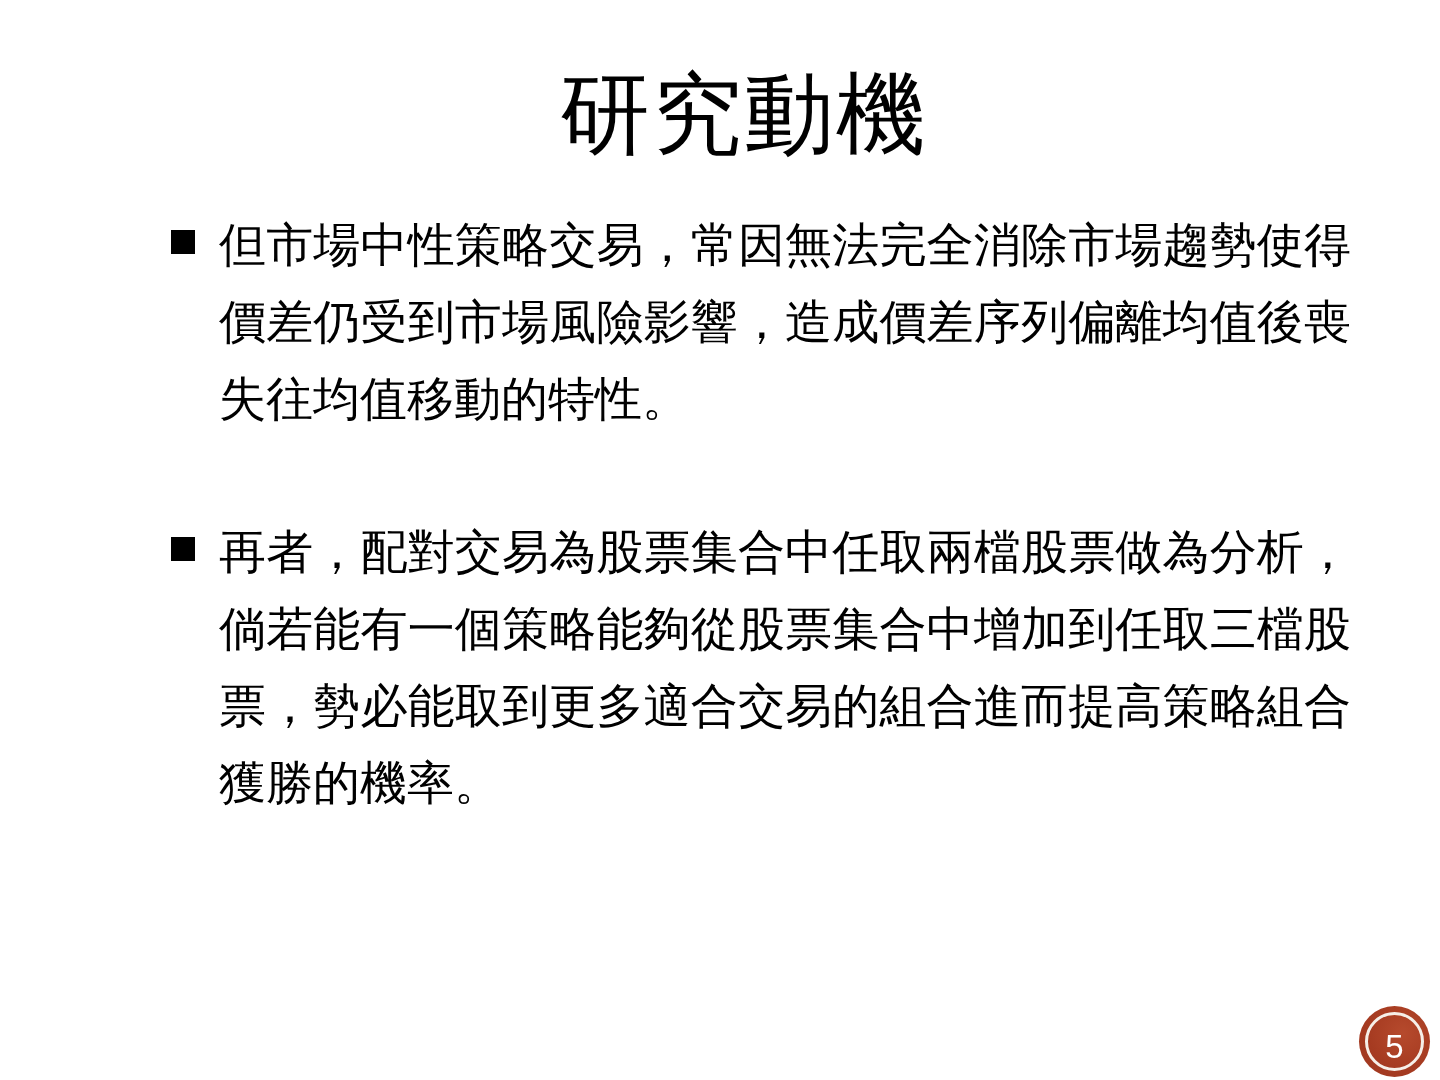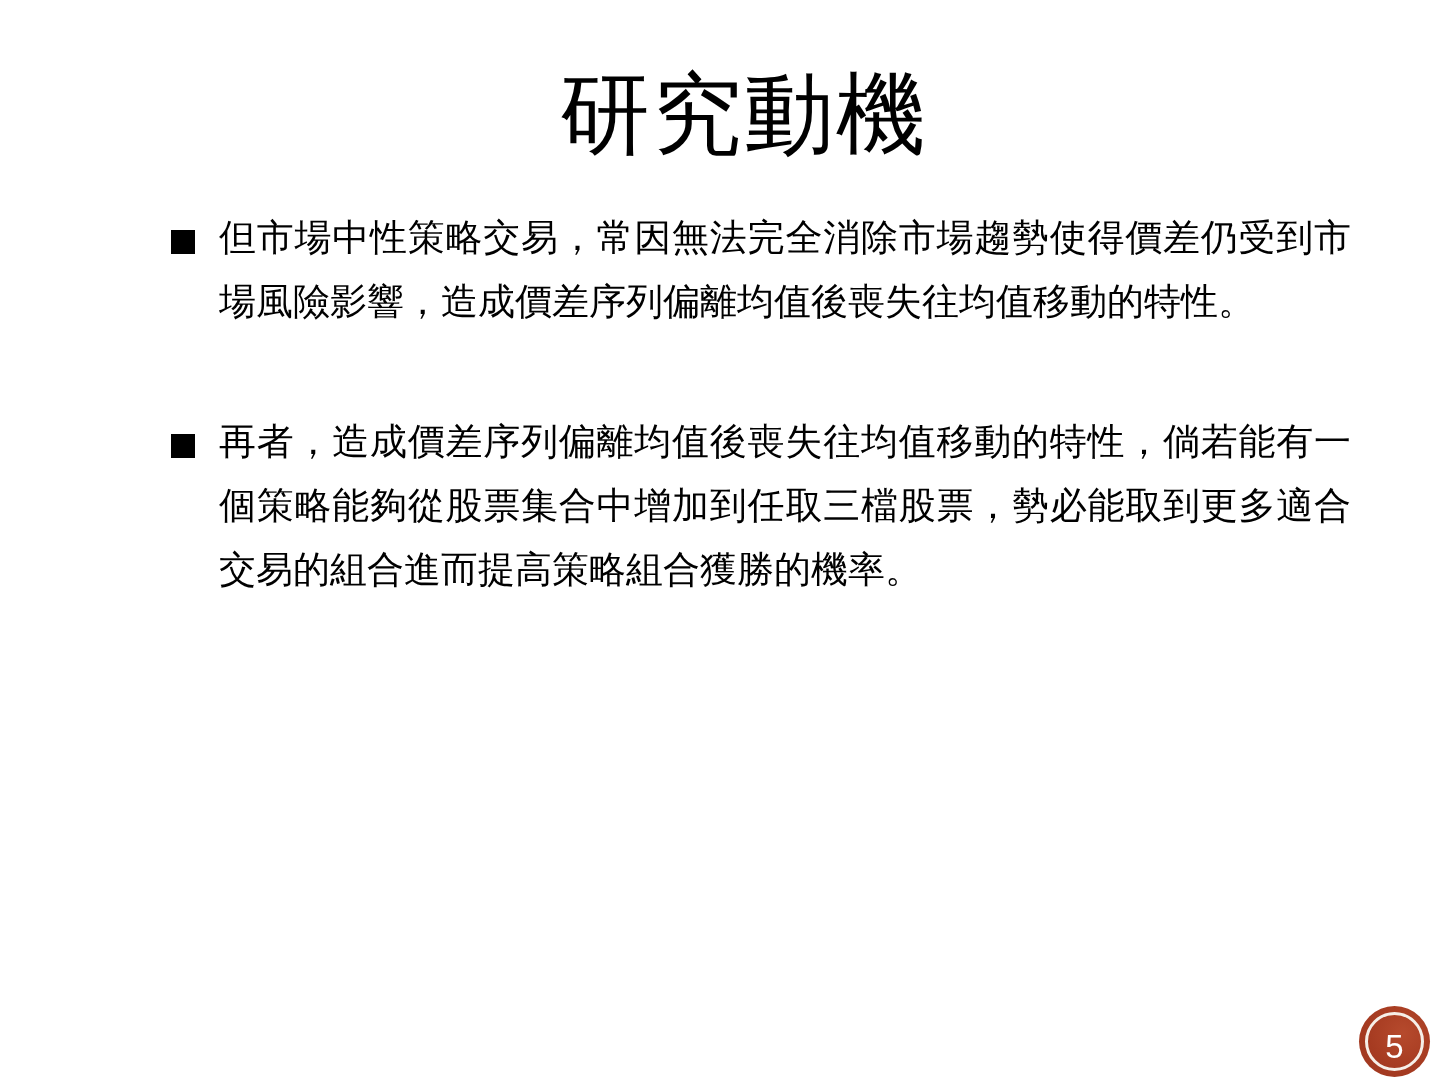--- a/index.html
+++ b/index.html
@@ -41,22 +41,22 @@
   .bullet-marker {
     flex: 0 0 14px;
     width: 14px;
     height: 14px;
     margin-top: 36px;
     margin-right: 12px;
     background: #000000;
   }
   .bullet-text {
     flex: 1 1 auto;
-    font-size: 37px;
-    line-height: 64px;
+    font-size: 47px;
+    line-height: 77px;
     color: #000000;
     text-align: justify;
     text-justify: inter-ideograph;
   }
   .page-badge {
     position: absolute;
     left: 1335px;
     top: 982px;
     width: 71px;
     height: 71px;
@@ -92,21 +92,21 @@
   <div class="content">
 
     <div class="bullet">
       <span class="bullet-marker"></span>
       <div class="bullet-text">但市場中性策略交易，常因無法完全消除市場趨勢使得價差仍受到市場風險影響，造成價差序列偏離均值後喪失往均值移動的特性。</div>
     </div>
 
 
     <div class="bullet">
       <span class="bullet-marker"></span>
-      <div class="bullet-text">再者，造成價差序列偏離均值後喪失往均值移動的特性，倘若能有一個策略能夠從股票集合中增加到任取三檔股票，勢必能取到更多適合交易的組合進而提高策略組合獲勝的機率。</div>
+      <div class="bullet-text">再者，配對交易為股票集合中任取兩檔股票做為分析，倘若能有一個策略能夠從股票集合中增加到任取三檔股票，勢必能取到更多適合交易的組合進而提高策略組合獲勝的機率。</div>
     </div>
 
   </div>
 
   <div class="page-badge">
     <div class="page-badge-ring"></div>
     <div class="page-badge-number">5</div>
   </div>
 
 </div>

